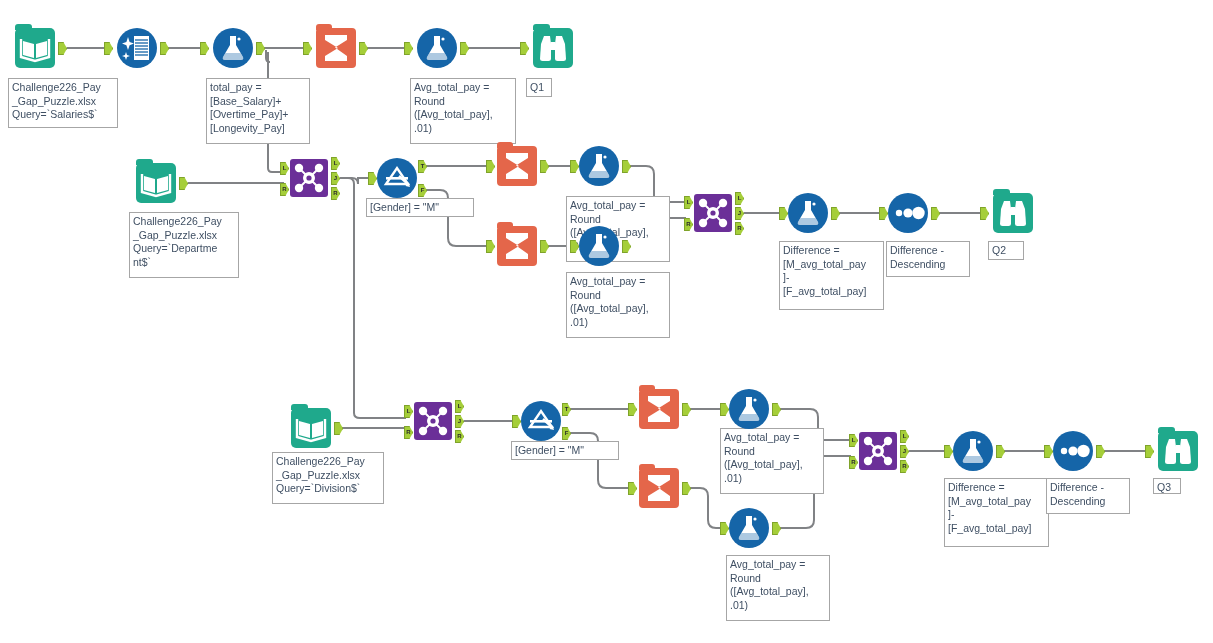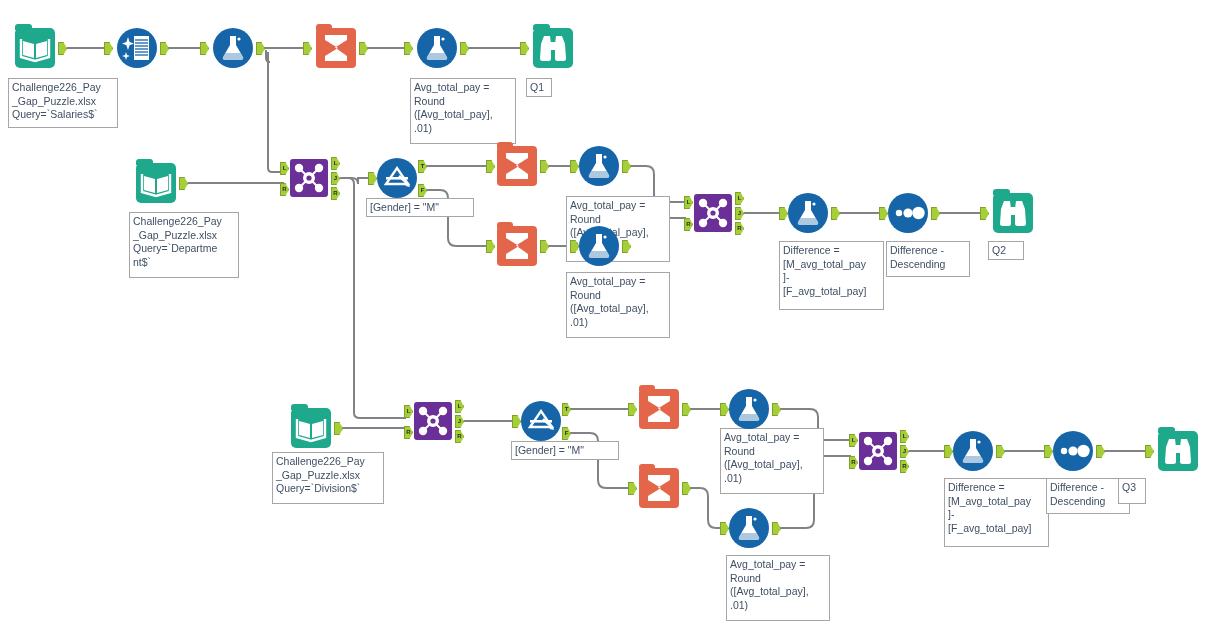--- a/index.html
+++ b/index.html
@@ -172,20 +172,24 @@
         <path d="M11 8 L17 8 L18 16 L18 31 Q18 33 15.5 33 L9.5 33 Q7 33 7 31 L8 16 Z" fill="#ffffff"></path>
         <path d="M23 8 L29 8 L32 16 L33 31 Q33 33 30.5 33 L24.5 33 Q22 33 22 31 L22 16 Z" fill="#ffffff"></path>
         <rect x="17.5" y="14" width="5" height="8" fill="#ffffff"></rect>
       </svg>
     </div>
   </div>
 
   <div class="anno" style="left:8px;top:78px;width:110px;height:50px">Challenge226_Pay
 _Gap_Puzzle.xlsx
 Query=`Salaries$`</div>
+  <div class="anno" style="left:206px;top:78px;width:104px;height:66px">total_pay =
+[Base_Salary]+
+[Overtime_Pay]+
+[Longevity_Pay]</div>
   <div class="anno" style="left:410px;top:78px;width:106px;height:66px">Avg_total_pay =
 Round
 ([Avg_total_pay],
 .01)</div>
   <div class="anno" style="left:526px;top:78px;width:26px;height:19px">Q1</div>
 
   <div class="tool" style="left:133px;top:160px">
     <div class="sq-teal tab">
       <svg width="40" height="40" viewBox="0 0 40 40">
         <path d="M8 13 L19 16 L19 30 L8 27 Z" fill="#ffffff"></path>
@@ -549,15 +553,15 @@
   <div class="anno" style="left:272px;top:452px;width:112px;height:52px">Challenge226_Pay
 _Gap_Puzzle.xlsx
 Query=`Division$`</div>
   <div class="anno" style="left:511px;top:441px;width:108px;height:19px">[Gender] = "M"</div>
   <div class="anno" style="left:944px;top:478px;width:105px;height:69px">Difference =
 [M_avg_total_pay
 ]-
 [F_avg_total_pay]</div>
   <div class="anno" style="left:1046px;top:478px;width:84px;height:36px">Difference -
 Descending</div>
-  <div class="anno" style="left:1118px;top:478px;width:28px;height:26px">Q3</div>
+  <div class="anno" style="left:1153px;top:478px;width:28px;height:16px">Q3</div>
 
 </div>
 
 </body></html>

